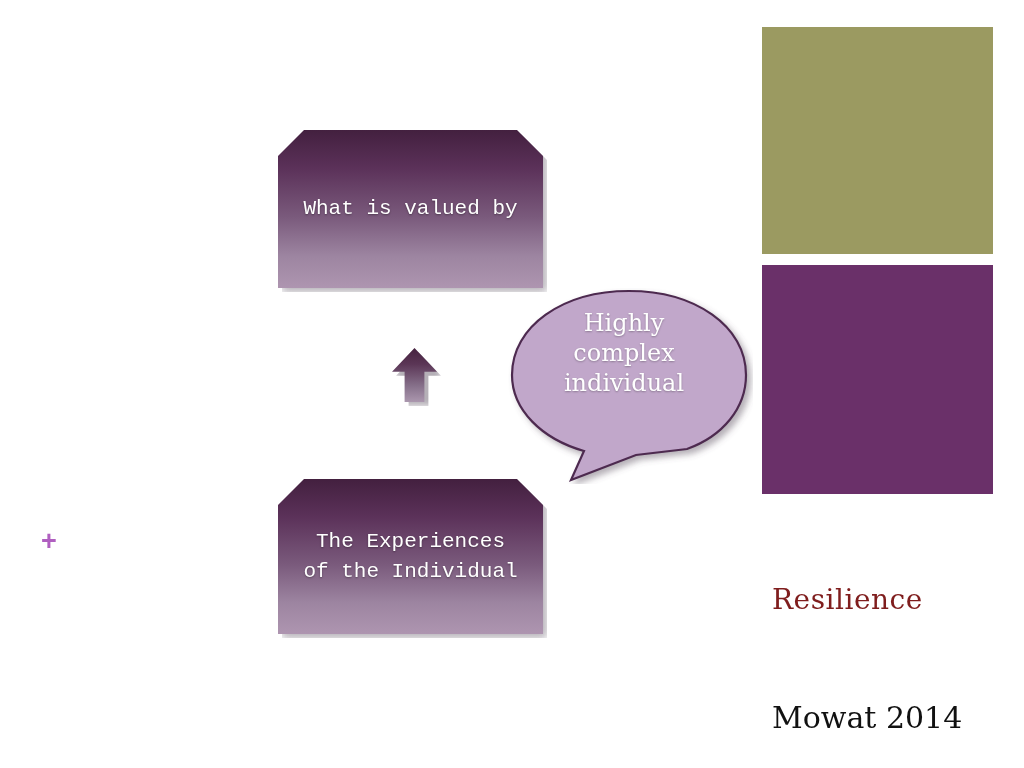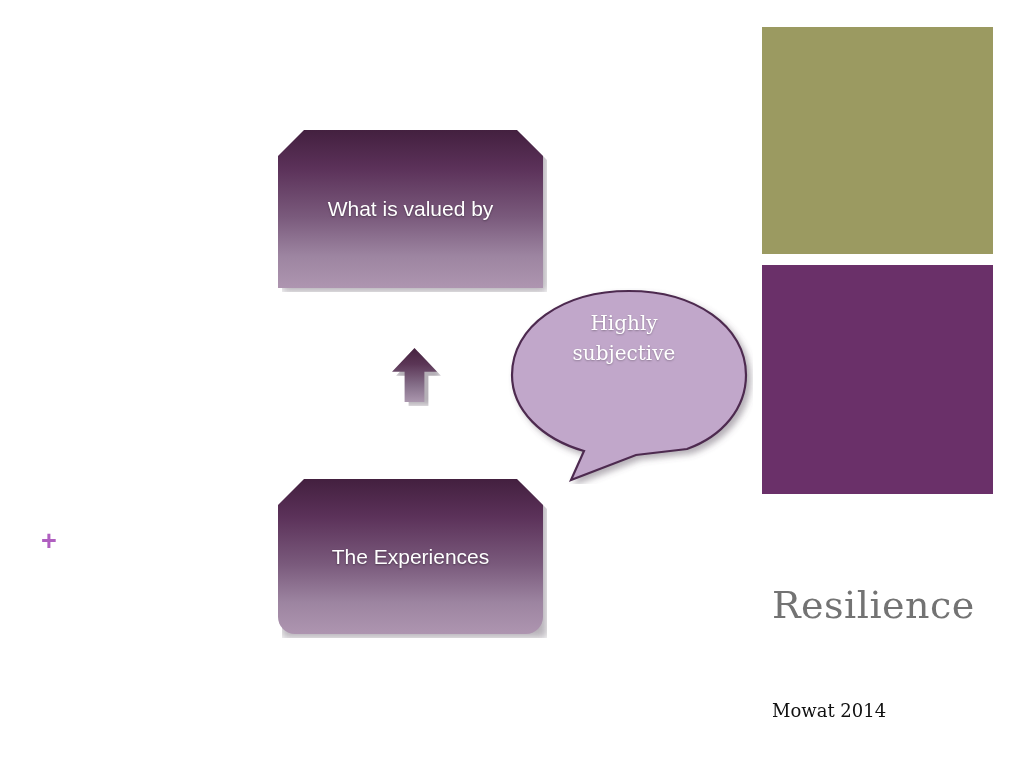--- a/index.html
+++ b/index.html
@@ -53,33 +53,33 @@
     width: 231px;
     height: 229px;
     background: #6a3069;
   }
 
   
   .title-text {
     position: absolute;
     left: 772px;
     top: 583px;
-    color: #737373;
+    color: #7f1d1d;
     font-family: "DejaVu Serif", serif;
-    font-size: 38px;
+    font-size: 28px;
     letter-spacing: 0.5px;
     white-space: nowrap;
   }
   .credit-text {
     position: absolute;
     left: 772px;
     top: 700px;
     color: #111111;
     font-family: "DejaVu Serif", serif;
-    font-size: 18px;
+    font-size: 30px;
     white-space: nowrap;
   }
 
   
   .snip-box {
     position: absolute;
     background: linear-gradient(to bottom, #43203F 0%, #5b3159 24%, #7a5a7c 55%, #9d85a1 80%, #ae95b0 100%);
     -webkit-clip-path: polygon(26px 0, calc(100% - 26px) 0, 100% 26px, 100% 100%, 0 100%, 0 26px);
     clip-path: polygon(26px 0, calc(100% - 26px) 0, 100% 26px, 100% 100%, 0 100%, 0 26px);
     box-sizing: border-box;
@@ -89,34 +89,34 @@
   }
   .snip-shadow {
     position: absolute;
     background: rgba(90, 80, 95, 0.45);
     filter: blur(4px);
     -webkit-clip-path: polygon(26px 0, calc(100% - 26px) 0, 100% 26px, 100% 100%, 0 100%, 0 26px);
     clip-path: polygon(26px 0, calc(100% - 26px) 0, 100% 26px, 100% 100%, 0 100%, 0 26px);
   }
   .snip-text {
     color: #ffffff;
-    font-family: Liberation Sans, sans-serif;
+    font-family: Liberation Mono, monospace;
     font-size: 21px;
     line-height: 30px;
     text-align: center;
     width: 100%;
     padding: 0 10px;
     box-sizing: border-box;
     text-shadow: 0 1px 2px rgba(0,0,0,0.35);
   }
 
   #box-top-shadow { left: 282px; top: 134px; width: 265px; height: 158px; }
   #box-top        { left: 278px; top: 130px; width: 265px; height: 158px; }
   #box-bottom-shadow { left: 282px; top: 483px; width: 265px; height: 155px; }
-  #box-bottom        { left: 278px; top: 479px; width: 265px; height: 155px; border-radius: 17px; }
+  #box-bottom        { left: 278px; top: 479px; width: 265px; height: 155px; }
 
   
   #arrow-shadow {
     position: absolute;
     left: 396px;
     top: 352px;
     width: 45px;
     height: 54px;
     background: rgba(90, 80, 95, 0.45);
     filter: blur(3px);
@@ -149,21 +149,21 @@
     width: 248px;
     height: 196px;
   }
   #bubble-text {
     position: absolute;
     left: 0;
     top: 20px;
     width: 238px;
     color: #ffffff;
     font-family: "DejaVu Serif", serif;
-    font-size: 20px;
+    font-size: 24px;
     line-height: 30px;
     text-align: center;
     text-shadow: 0 1px 2px rgba(0,0,0,0.28);
   }
   .line { display: block; }
 </style>
 </head>
 <body>
 
 <div id="slide">
@@ -196,27 +196,29 @@
                  C 241 120, 218 148, 182 161
                  L 131 167
                  L 66 192
                  L 79 163
                  C 37 151, 7 122, 7 87
                  C 7 38, 58 3, 124 3 Z" fill="#c1a7ca" stroke="#4e2a50" stroke-width="2.2"></path>
       </g>
     </svg>
     <div id="bubble-text">
       <span class="line">Highly</span>
-      <span class="line">subjective</span>
+      <span class="line">complex</span>
+      <span class="line">individual</span>
     </div>
   </div>
 
   <div id="box-bottom-shadow" class="snip-shadow"></div>
   <div id="box-bottom" class="snip-box">
     <div class="snip-text">
       <span class="line">The Experiences</span>
+      <span class="line">of the Individual</span>
     </div>
   </div>
 
   <div class="title-text">Resilience</div>
   <div class="credit-text">Mowat 2014</div>
 
 </div>
 
 </body></html>

